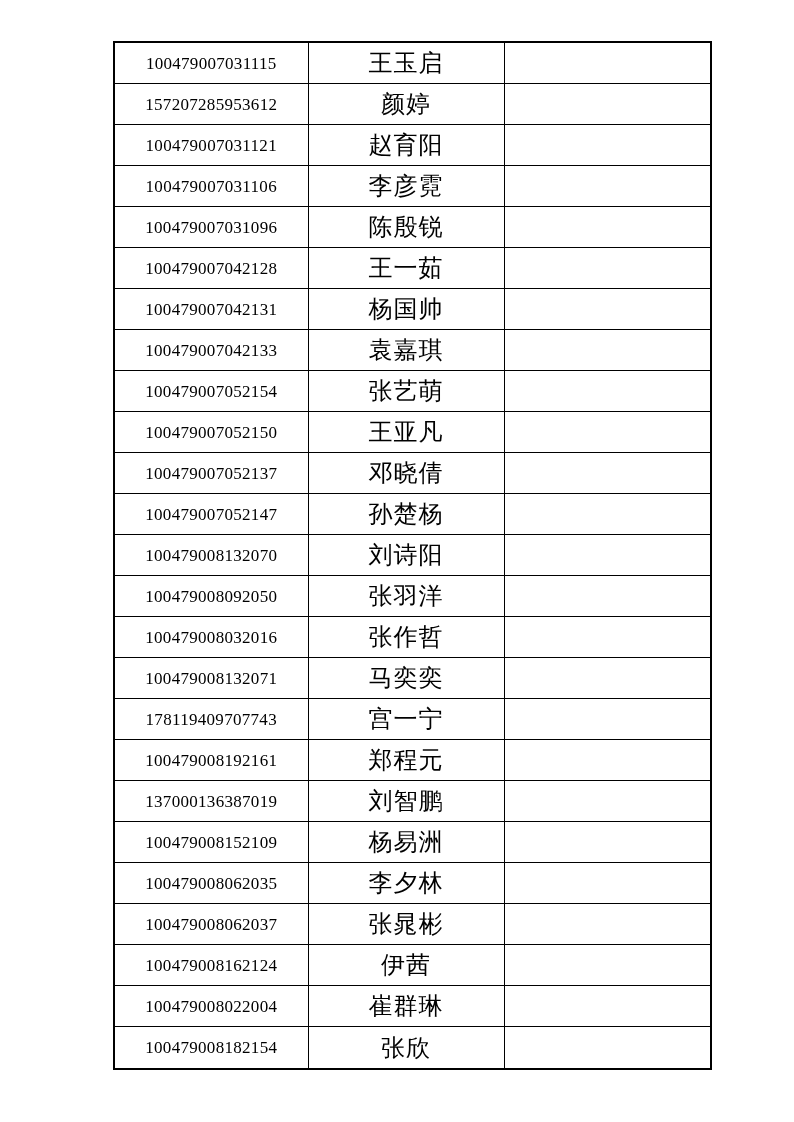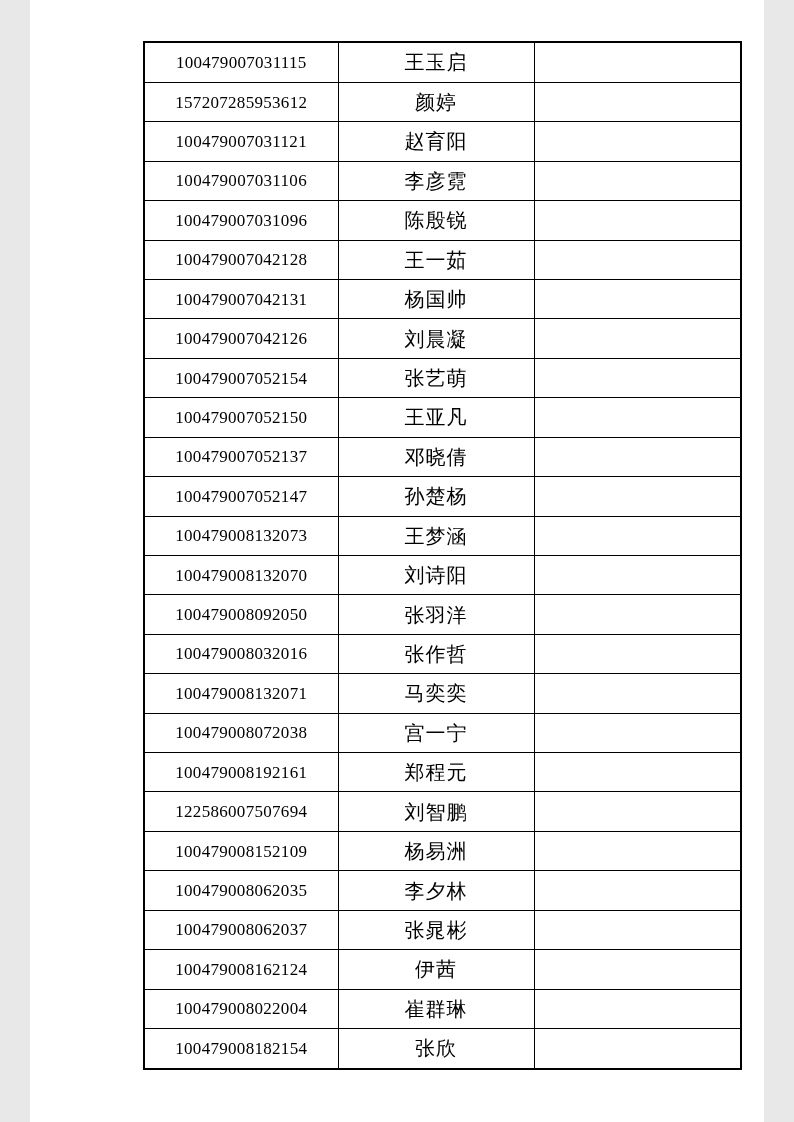--- a/index.html
+++ b/index.html
@@ -2,21 +2,21 @@
 <html><head>
 <meta charset="utf-8">
 <style>
   html, body {
     margin: 0;
     padding: 0;
     background: #e8e8e8;
   }
   .page {
     position: relative;
-    width: 734px;
+    width: 794px;
     height: 1122px;
     margin: 0 auto;
     background: #ffffff;
     overflow: hidden;
   }
   table.roster {
     position: absolute;
     left: 113px;
     top: 41px;
     width: 597px;
@@ -34,21 +34,21 @@
     font-family: "Liberation Serif", "DejaVu Serif", serif;
     font-size: 17px;
     line-height: 1;
     overflow: hidden;
     white-space: nowrap;
   }
   table.roster td.id-cell {
     letter-spacing: 0.3px;
   }
   table.roster td.name-cell {
-    font-size: 20px;
+    font-size: 24px;
     letter-spacing: 1px;
   }
   col.c-id    { width: 194px; }
   col.c-name  { width: 196px; }
   col.c-blank { width: 207px; }
 </style>
 </head>
 <body>
 
 <div class="page">
@@ -88,22 +88,22 @@
           <td class="id-cell">100479007042128</td>
           <td class="name-cell">王一茹</td>
           <td class="blank-cell"></td>
         </tr>
         <tr>
           <td class="id-cell">100479007042131</td>
           <td class="name-cell">杨国帅</td>
           <td class="blank-cell"></td>
         </tr>
         <tr>
-          <td class="id-cell">100479007042126</td>
-          <td class="name-cell">刘晨凝</td>
+          <td class="id-cell">100479007042133</td>
+          <td class="name-cell">袁嘉琪</td>
           <td class="blank-cell"></td>
         </tr>
         <tr>
           <td class="id-cell">100479007052154</td>
           <td class="name-cell">张艺萌</td>
           <td class="blank-cell"></td>
         </tr>
         <tr>
           <td class="id-cell">100479007052150</td>
           <td class="name-cell">王亚凡</td>
@@ -113,56 +113,51 @@
           <td class="id-cell">100479007052137</td>
           <td class="name-cell">邓晓倩</td>
           <td class="blank-cell"></td>
         </tr>
         <tr>
           <td class="id-cell">100479007052147</td>
           <td class="name-cell">孙楚杨</td>
           <td class="blank-cell"></td>
         </tr>
         <tr>
-          <td class="id-cell">100479008132073</td>
-          <td class="name-cell">王梦涵</td>
-          <td class="blank-cell"></td>
-        </tr>
-        <tr>
           <td class="id-cell">100479008132070</td>
           <td class="name-cell">刘诗阳</td>
           <td class="blank-cell"></td>
         </tr>
         <tr>
           <td class="id-cell">100479008092050</td>
           <td class="name-cell">张羽洋</td>
           <td class="blank-cell"></td>
         </tr>
         <tr>
           <td class="id-cell">100479008032016</td>
           <td class="name-cell">张作哲</td>
           <td class="blank-cell"></td>
         </tr>
         <tr>
           <td class="id-cell">100479008132071</td>
           <td class="name-cell">马奕奕</td>
           <td class="blank-cell"></td>
         </tr>
         <tr>
-          <td class="id-cell">100479008072038</td>
+          <td class="id-cell">178119409707743</td>
           <td class="name-cell">宫一宁</td>
           <td class="blank-cell"></td>
         </tr>
         <tr>
           <td class="id-cell">100479008192161</td>
           <td class="name-cell">郑程元</td>
           <td class="blank-cell"></td>
         </tr>
         <tr>
-          <td class="id-cell">122586007507694</td>
+          <td class="id-cell">137000136387019</td>
           <td class="name-cell">刘智鹏</td>
           <td class="blank-cell"></td>
         </tr>
         <tr>
           <td class="id-cell">100479008152109</td>
           <td class="name-cell">杨易洲</td>
           <td class="blank-cell"></td>
         </tr>
         <tr>
           <td class="id-cell">100479008062035</td>

